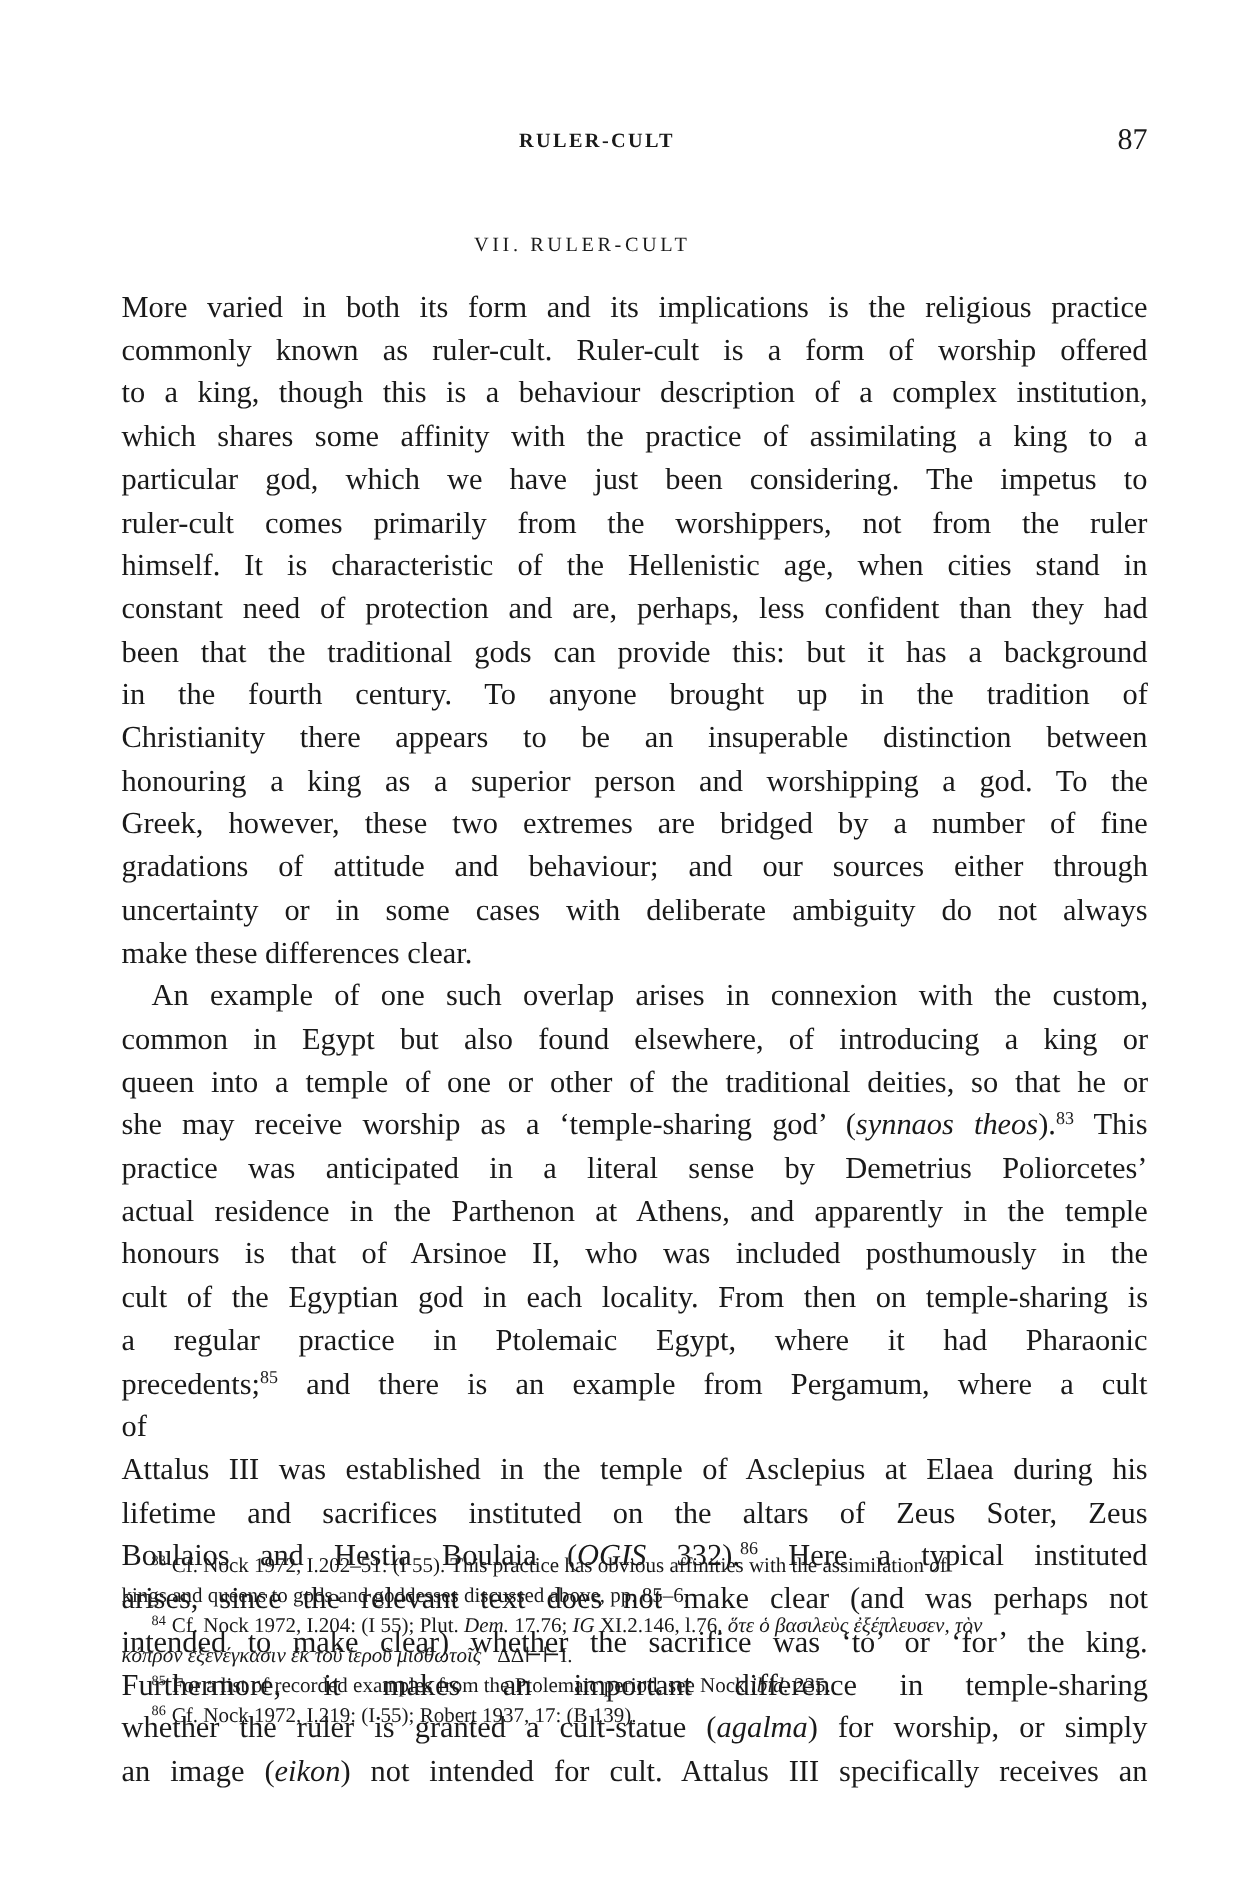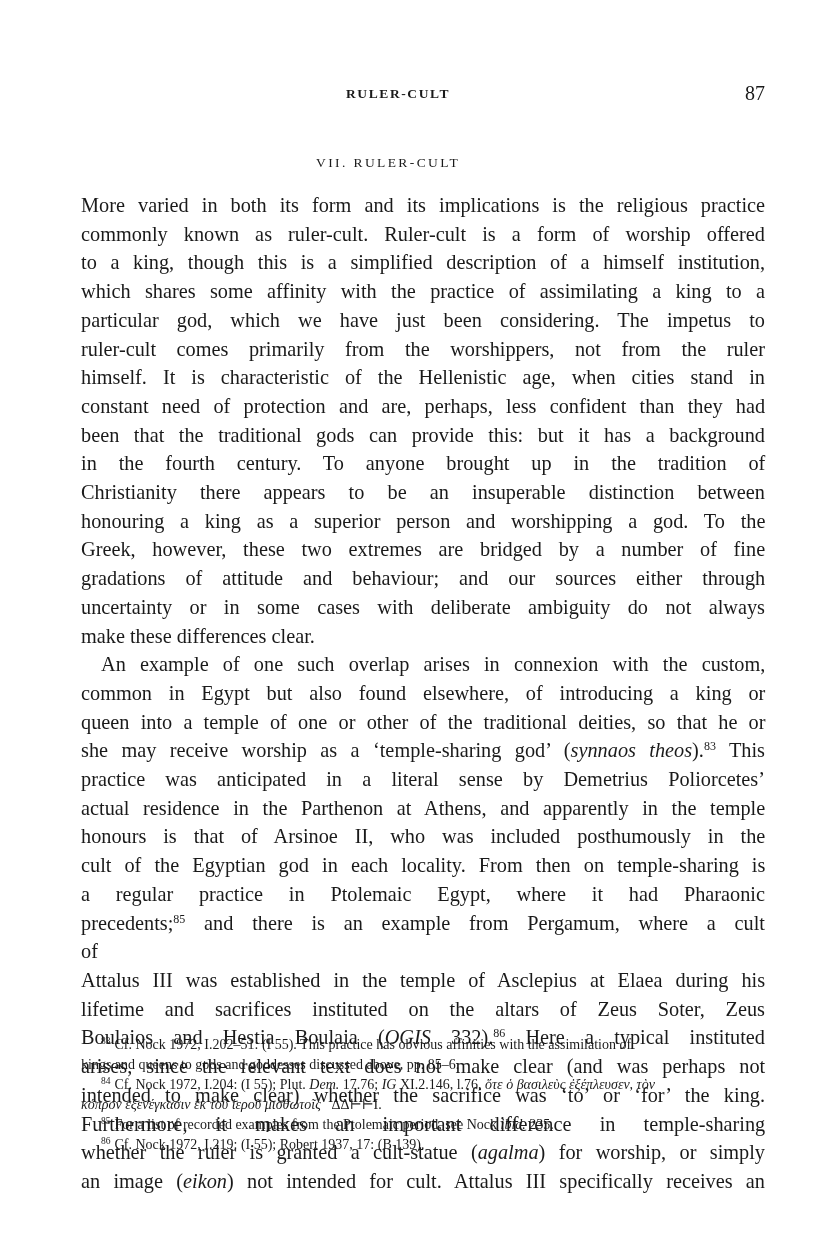--- a/index.html
+++ b/index.html
@@ -28,21 +28,21 @@
   <span class="running-title">RULER-CULT</span>
   <span class="page-number">87</span>
 </div>
 
 <div class="section-heading">VII. RULER-CULT</div>
 
 <div class="body-text">
   <p>
     <span class="line" style="display: block; white-space: nowrap; word-spacing: 8px;">More varied in both its form and its implications is the religious practice</span>
     <span class="line" style="display: block; white-space: nowrap; word-spacing: 11px;">commonly known as ruler-cult. Ruler-cult is a form of worship offered</span>
-    <span class="line" style="display: block; white-space: nowrap; word-spacing: 7.83333px;">to a king, though this is a simplified description of a himself institution,</span>
+    <span class="line" style="display: block; white-space: nowrap; word-spacing: 7.83333px;">to a king, though this is a behaviour description of a complex institution,</span>
     <span class="line" style="display: block; white-space: nowrap; word-spacing: 9.25px;">which shares some affinity with the practice of assimilating a king to a</span>
     <span class="line" style="display: block; white-space: nowrap; word-spacing: 13px;">particular god, which we have just been considering. The impetus to</span>
     <span class="line" style="display: block; white-space: nowrap; word-spacing: 15.4444px;">ruler-cult comes primarily from the worshippers, not from the ruler</span>
     <span class="line" style="display: block; white-space: nowrap; word-spacing: 10.9091px;">himself. It is characteristic of the Hellenistic age, when cities stand in</span>
     <span class="line" style="display: block; white-space: nowrap; word-spacing: 8.18182px;">constant need of protection and are, perhaps, less confident than they had</span>
     <span class="line" style="display: block; white-space: nowrap; word-spacing: 9.5px;">been that the traditional gods can provide this: but it has a background</span>
     <span class="line" style="display: block; white-space: nowrap; word-spacing: 16.8182px;">in the fourth century. To anyone brought up in the tradition of</span>
     <span class="line" style="display: block; white-space: nowrap; word-spacing: 18px;">Christianity there appears to be an insuperable distinction between</span>
     <span class="line" style="display: block; white-space: nowrap; word-spacing: 10.6667px;">honouring a king as a superior person and worshipping a god. To the</span>
     <span class="line" style="display: block; white-space: nowrap; word-spacing: 11.6364px;">Greek, however, these two extremes are bridged by a number of fine</span>

